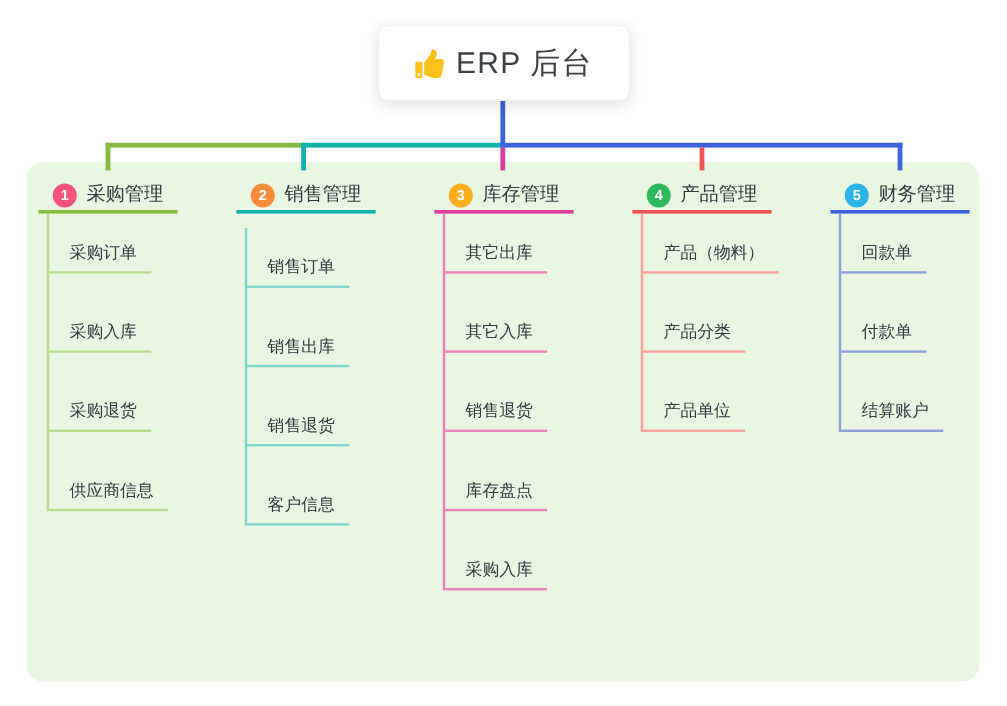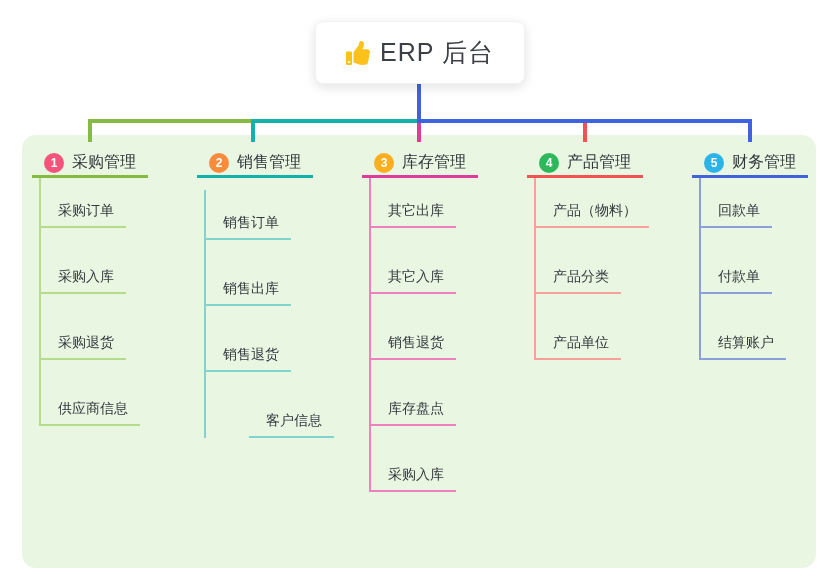--- a/index.html
+++ b/index.html
@@ -96,21 +96,21 @@
      <div class="children" style="border-left-color: rgb(127, 212, 205);">
         <div class="child" style="border-bottom-color: rgb(127, 212, 205); margin-top: 12px;">
           <span>销售订单</span>
         </div>
         <div class="child" style="border-bottom-color: rgb(127, 212, 205);">
           <span>销售出库</span>
         </div>
         <div class="child" style="border-bottom-color: rgb(127, 212, 205);">
           <span>销售退货</span>
         </div>
-        <div class="child" style="border-bottom-color: rgb(127, 212, 205); margin-left: 43px;">
+        <div class="child" style="border-bottom-color: rgb(127, 212, 205);">
           <span>客户信息</span>
         </div>
       </div>
     </div>
     <div class="branch" style="left: 362px;">
       <div class="b-head">
        <div class="badge" style="background: rgb(251, 175, 31);">3</div>
        <span class="b-title">库存管理</span>
      </div>
      <div class="b-underline" style="background: rgb(222, 60, 155);"></div>

